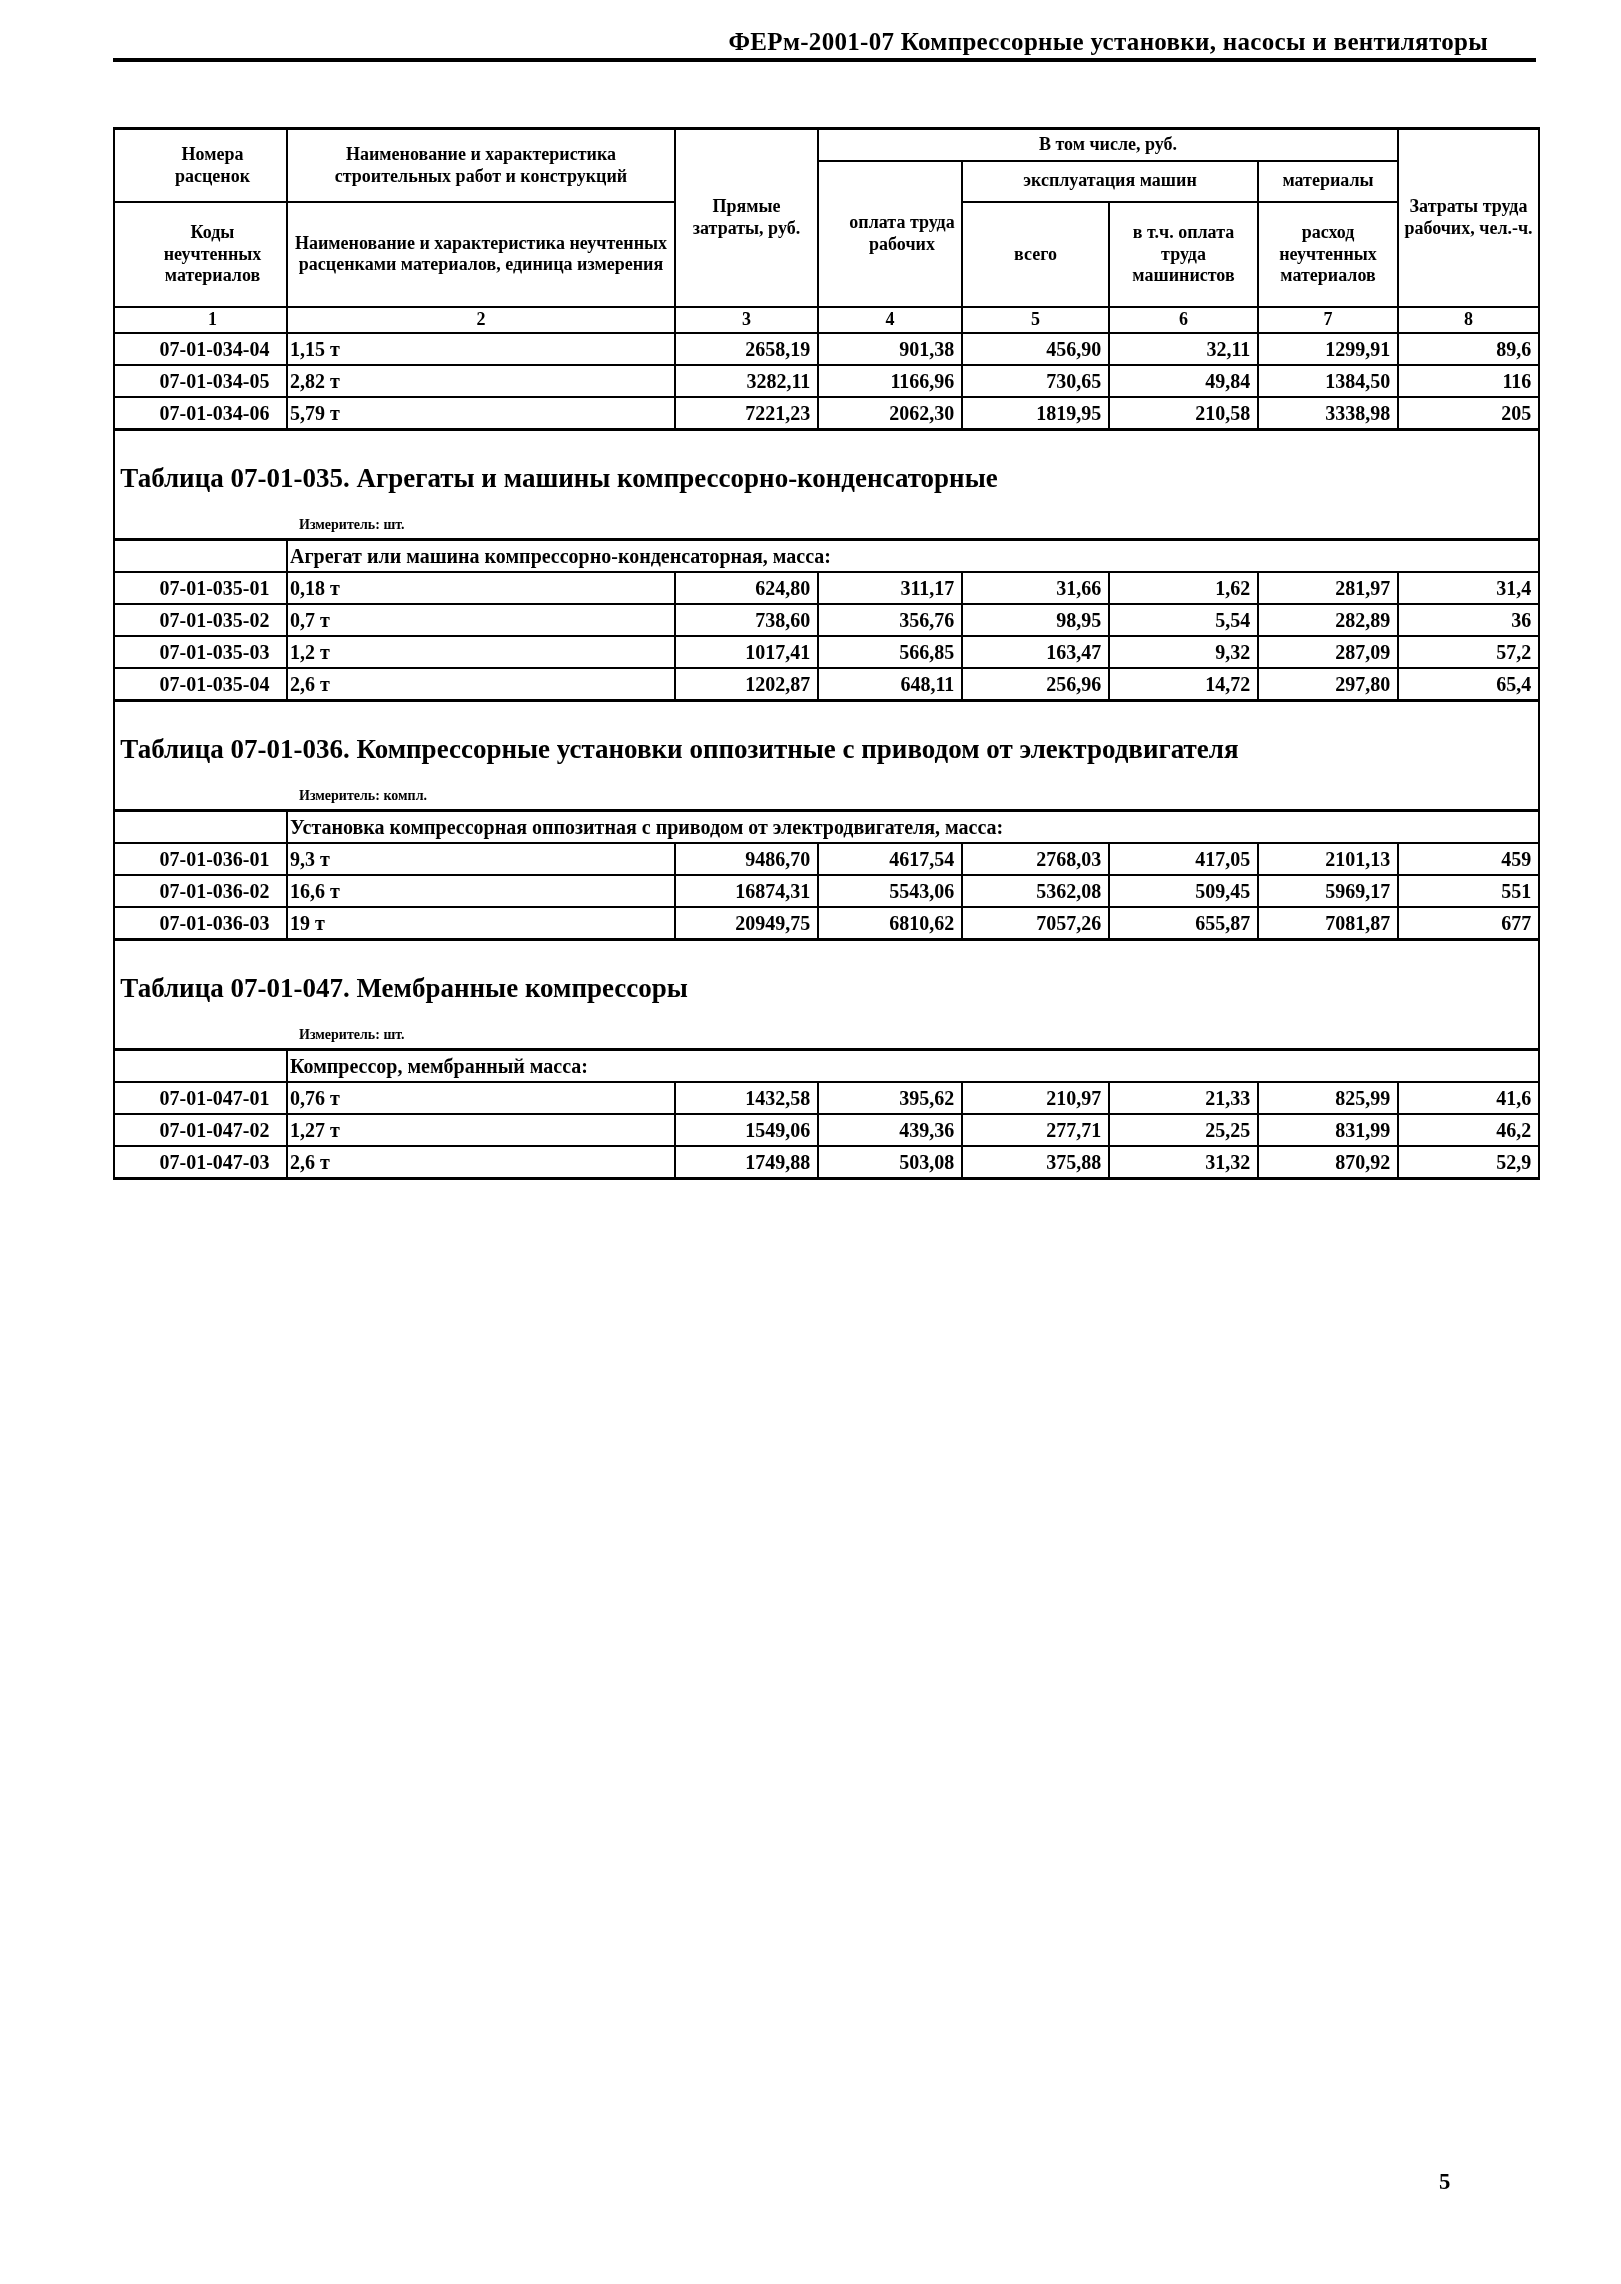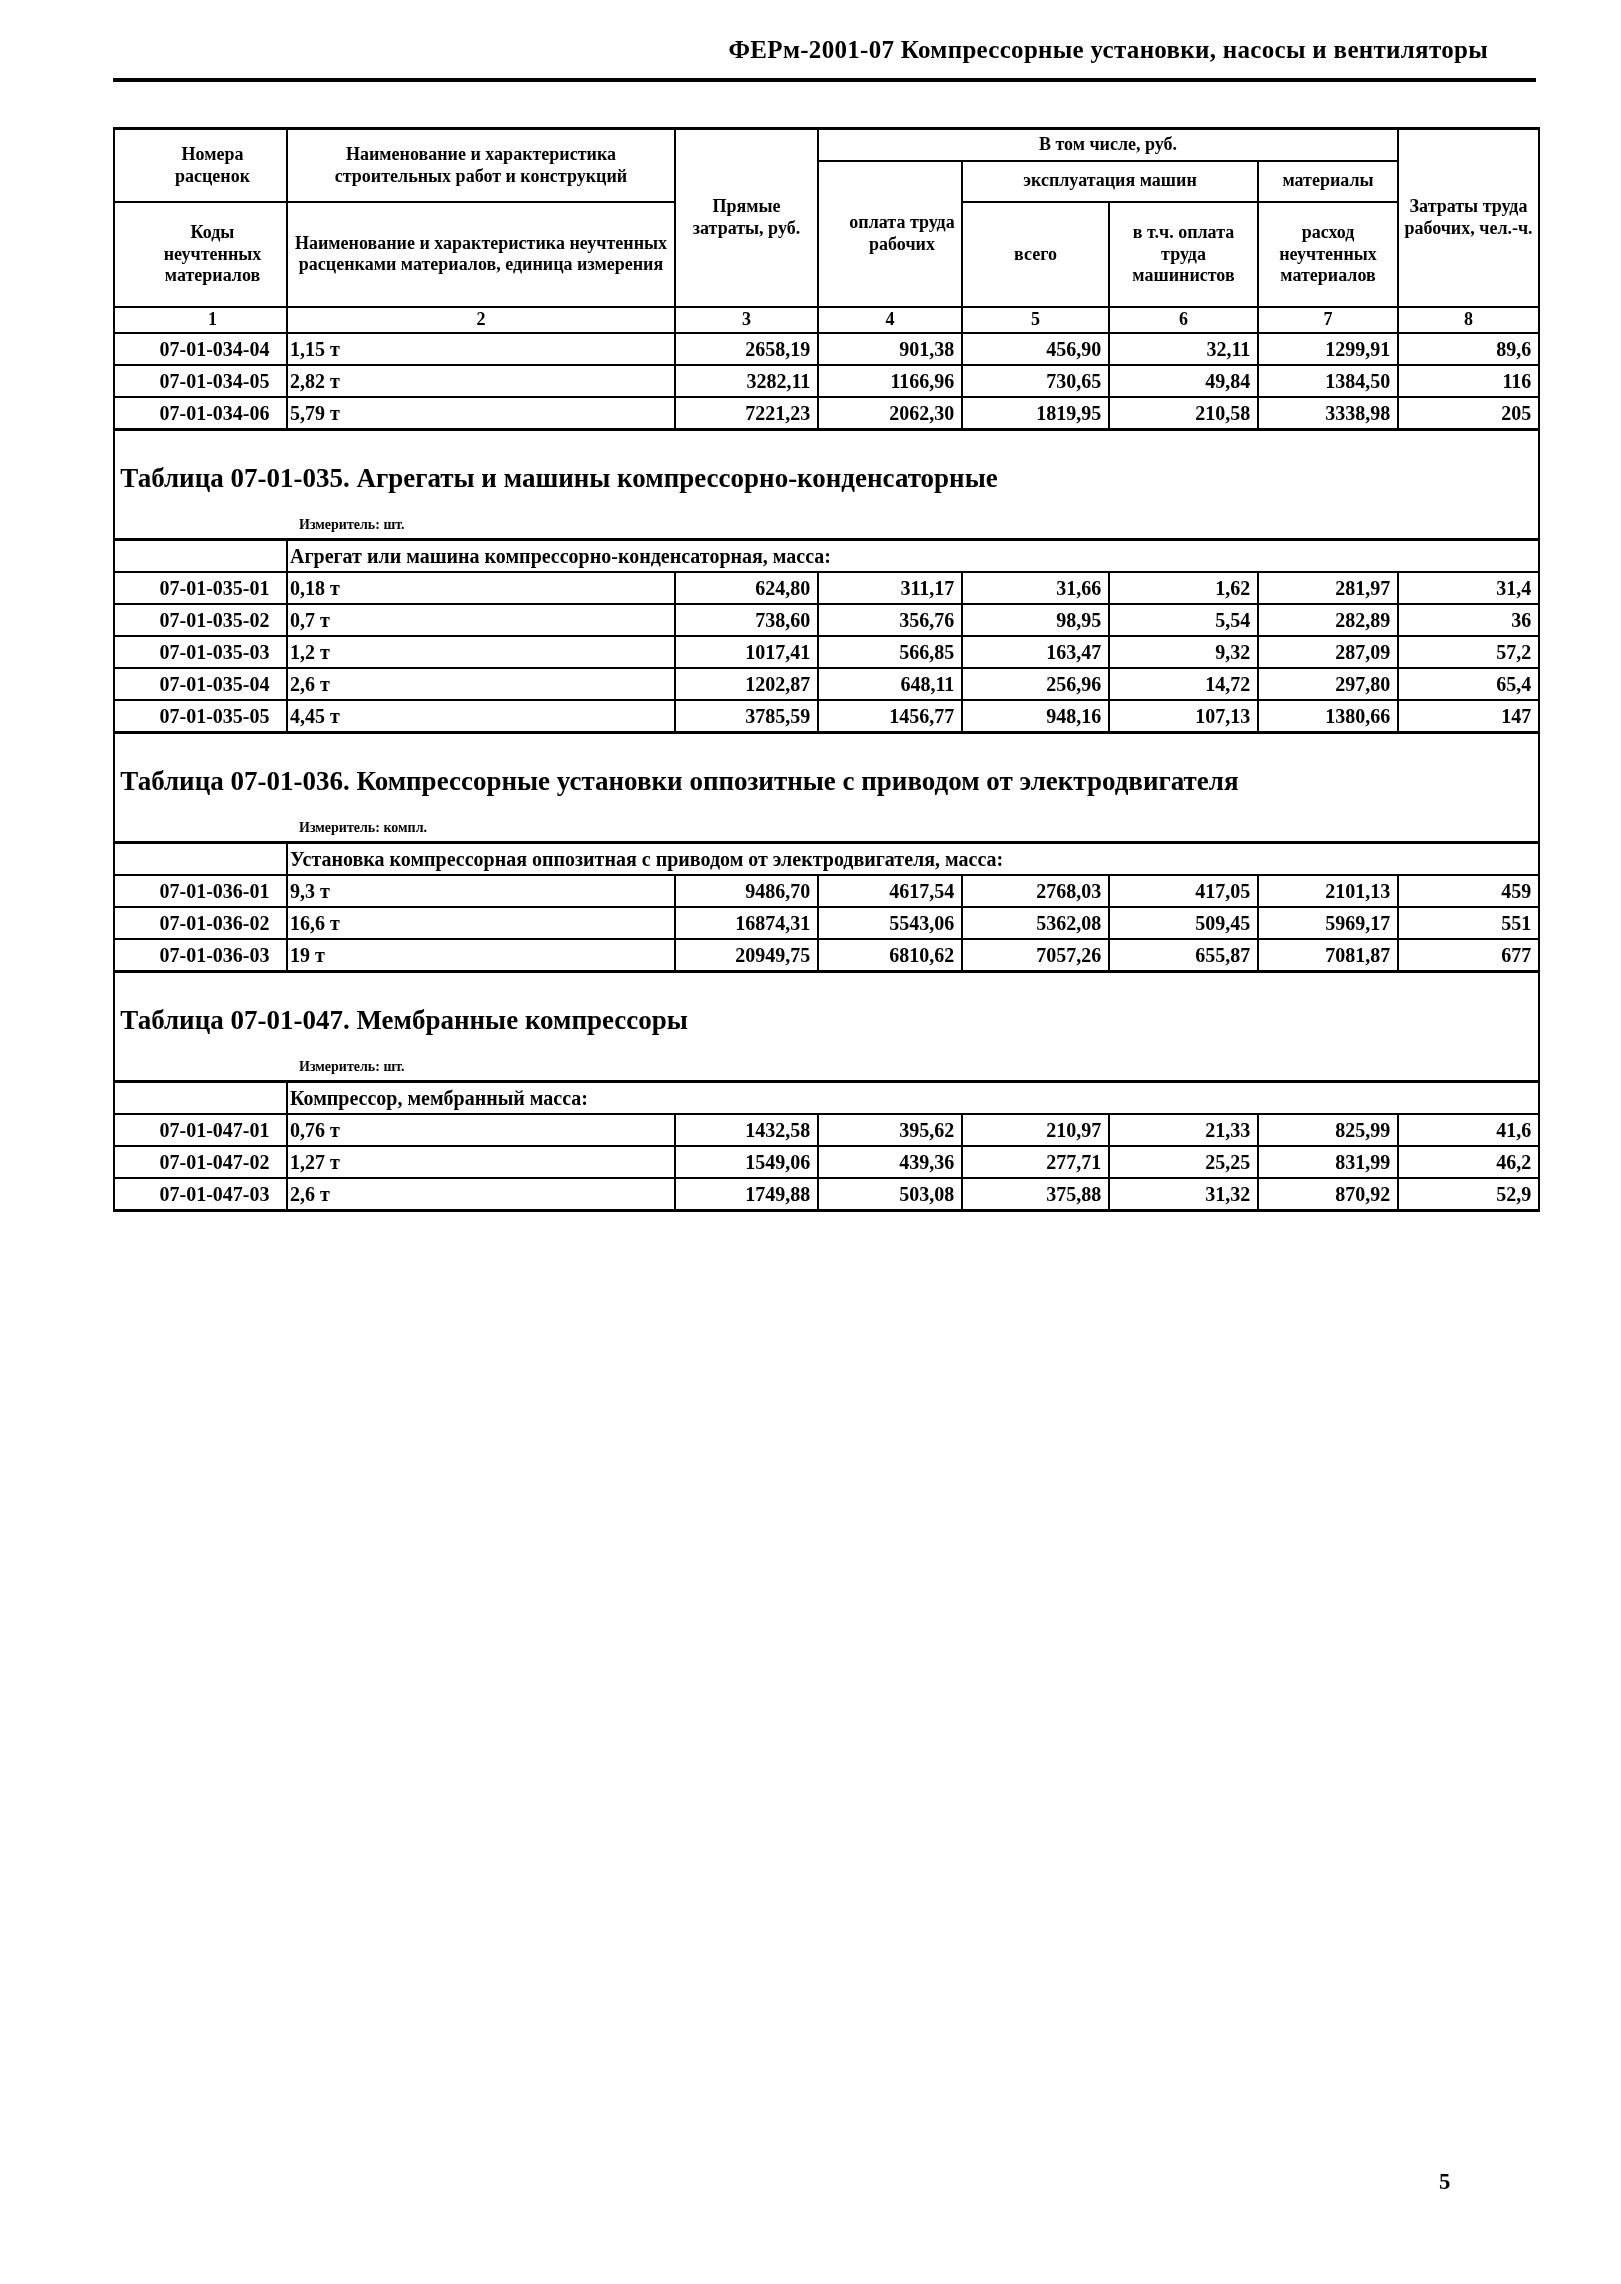--- a/index.html
+++ b/index.html
@@ -1,22 +1,22 @@
 <!DOCTYPE html>
 <html style="font-size:10.7px"><head>
 <meta charset="utf-8">
 <style>
   html,body{margin:0;padding:0;background:#ffffff;}
   .page{
     position:relative;width:1622px;height:2284px;background:#ffffff;color:#000;
     font-family:"Liberation Serif","DejaVu Serif",serif;overflow:hidden;
   }
   .doc-header{
-    position:absolute;top:36px;left:113px;width:1423px;
-    border-bottom:4.7px solid #000;padding-bottom:14px;text-align:right;
+    position:absolute;top:28px;left:113px;width:1423px;
+    border-bottom:4.7px solid #000;padding-bottom:2px;text-align:right;
   }
   .doc-header .hdr-text{font-weight:bold;font-size:25px;padding-right:48px;letter-spacing:0.3px;}
 
   .frame{
     position:absolute;top:127px;left:113px;width:1423px;
     border-left:2px solid #000;border-right:2px solid #000;
   }
 
   table.est{width:100%;border-collapse:collapse;table-layout:fixed;
     border-top:3.3px solid #000;border-bottom:3.3px solid #000;}
@@ -183,30 +183,20 @@
           <tr>
             <td>07-01-035-04</td>
             <td>2,6 т</td>
             <td>1202,87</td>
             <td>648,11</td>
             <td>256,96</td>
             <td>14,72</td>
             <td>297,80</td>
             <td>65,4</td>
           </tr>
-          <tr>
-            <td>07-01-035-05</td>
-            <td>4,45 т</td>
-            <td>3785,59</td>
-            <td>1456,77</td>
-            <td>948,16</td>
-            <td>107,13</td>
-            <td>1380,66</td>
-            <td>147</td>
-          </tr>
         </tbody>
     </table>
 
     <div class="tbl-title">Таблица 07-01-036. Компрессорные установки оппозитные с приводом от электродвигателя</div>
     <div class="measure">Измеритель: компл.</div>
     <table class="est">
       <colgroup>
         <col style="width:172px">
           <col style="width:388px">
           <col style="width:143px">

